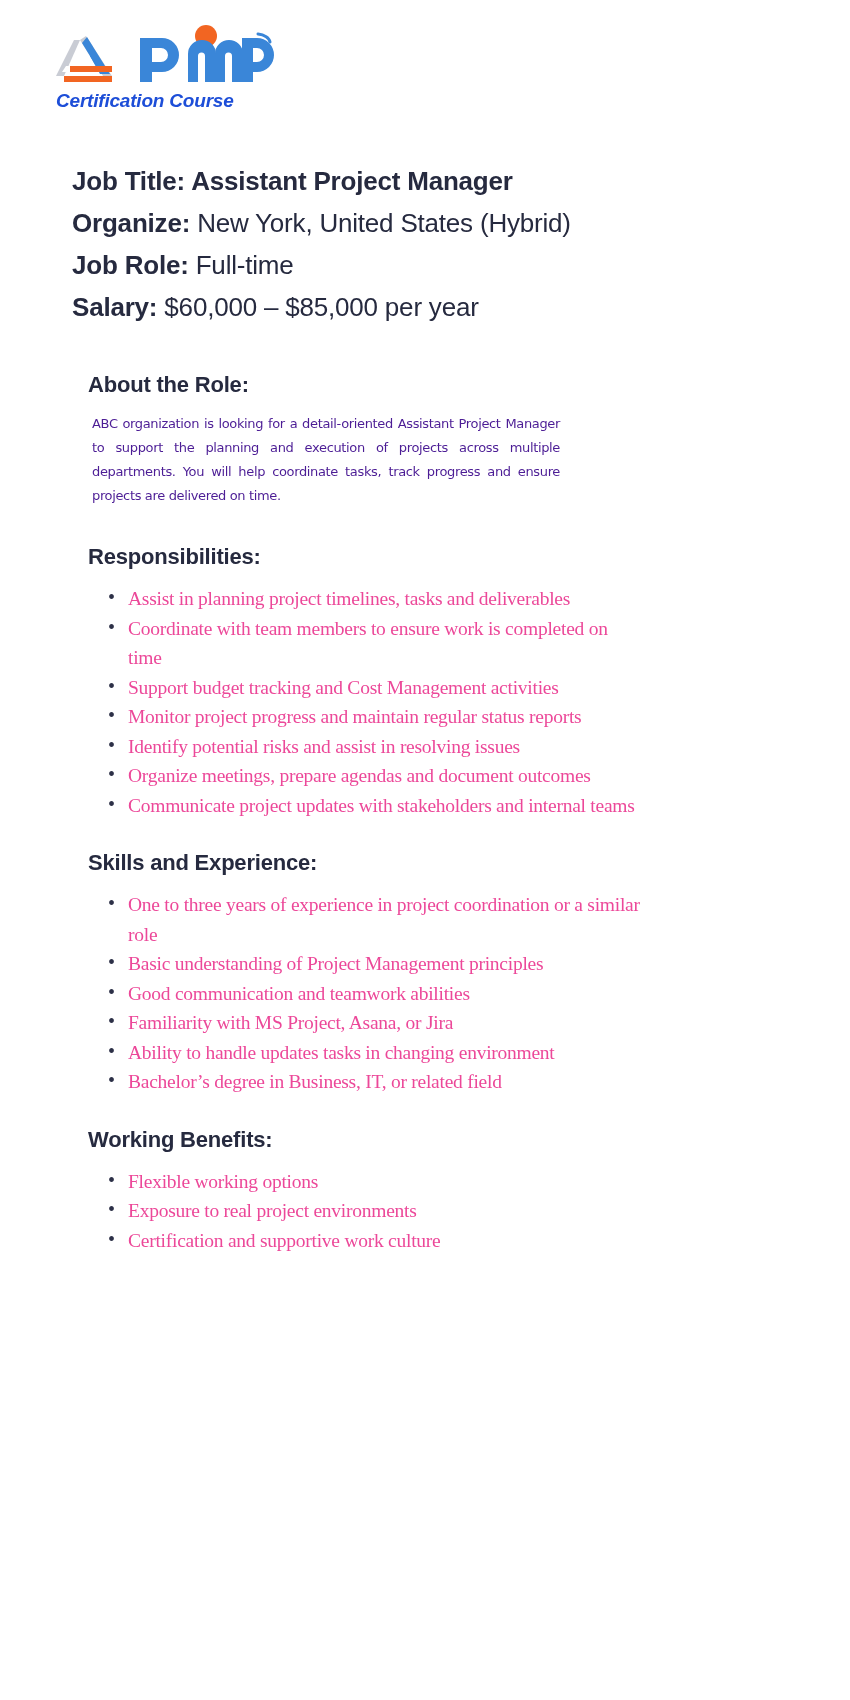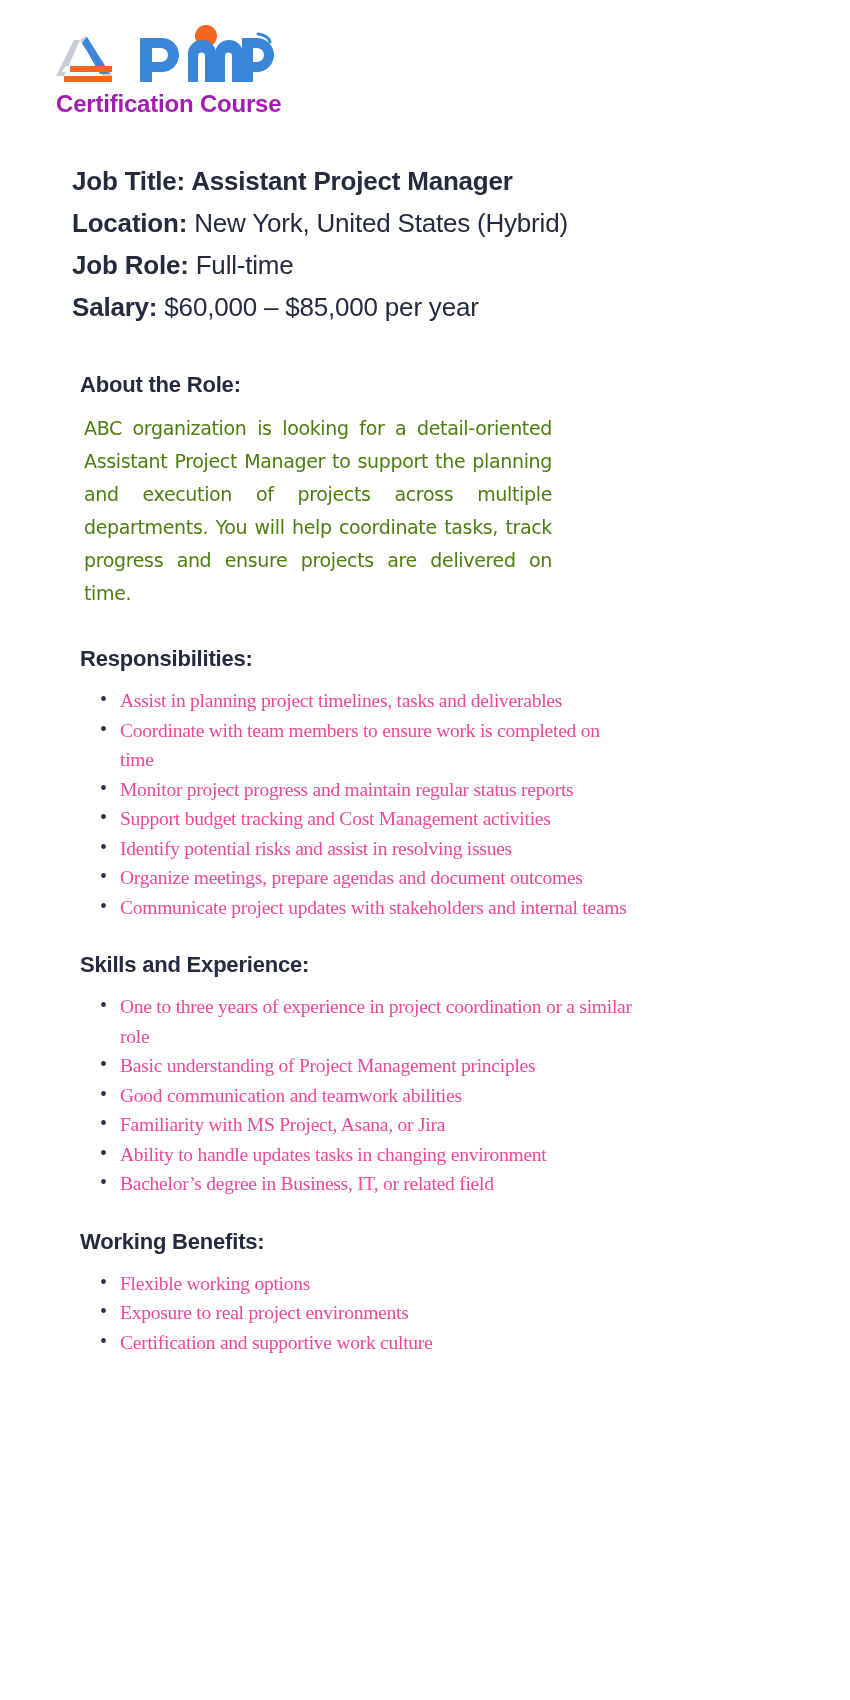--- a/index.html
+++ b/index.html
@@ -39,25 +39,26 @@
     height: 56px;
     flex: none;
     margin-top: 6px;
   }
   .logo-word {
     margin-left: 6px;
     margin-top: -2px;
   }
   .logo-caption {
     margin-top: 2px;
-    font-size: 24px;
+    font-size: 19px;
     font-weight: bold;
     letter-spacing: -0.2px;
-    color: #a21caf;
+    color: #1d4ed8;
     white-space: nowrap;
+    font-style: italic;
   }
 
   
   .headline {
     position: absolute;
     left: 72px;
     top: 160px;
     width: 706px;
   }
   .headline-line {
@@ -67,37 +68,37 @@
     white-space: nowrap;
     letter-spacing: -0.2px;
   }
   .headline-line .lbl { font-weight: bold; }
   .headline-line .val { font-weight: normal; }
   .headline-line.all-bold { font-weight: bold; }
 
   
   .content {
     position: absolute;
-    left: 8px;
+    left: 16px;
     top: 372px;
     width: 688px;
   }
   .section-heading {
     font-size: 22px;
     font-weight: bold;
     color: #262a3f;
     letter-spacing: -0.2px;
     margin: 0 0 14px 72px;
   }
   .about-para {
     margin: 0 144px 0 76px;
-    font-size: 19px;
-    line-height: 33px;
+    font-size: 13px;
+    line-height: 24px;
     text-align: justify;
-    color: #4d7c0f;
+    color: #4c1d95;
     font-family: "DejaVu Sans", sans-serif;
     letter-spacing: -0.35px;
   }
 
   ul.bullets {
     margin: 0 60px 0 84px;
     padding: 0 0 0 28px;
     list-style: none;
   }
   ul.bullets li {
@@ -151,21 +152,21 @@
     </div>
     <div class="logo-caption">Certification Course</div>
   </div>
 
   <div class="headline">
     <div class="headline-line all-bold">
       <span class="lbl">Job Title:</span>
       <span class="lbl">Assistant Project Manager</span>
     </div>
     <div class="headline-line">
-      <span class="lbl">Location:</span>
+      <span class="lbl">Organize:</span>
       <span class="val">New York, United States (Hybrid)</span>
     </div>
     <div class="headline-line">
       <span class="lbl">Job Role:</span>
       <span class="val">Full-time</span>
     </div>
     <div class="headline-line">
       <span class="lbl">Salary:</span>
       <span class="val">$60,000 – $85,000 per year</span>
     </div>
@@ -175,22 +176,22 @@
 
     <h2 class="section-heading">About the Role:</h2>
     <p class="about-para">ABC organization is looking for a detail-oriented Assistant Project Manager to support the planning and execution of projects across multiple departments. You will help coordinate tasks, track progress and ensure projects are delivered on time.</p>
 
     <div class="gap-lg"></div>
 
     <h2 class="section-heading">Responsibilities:</h2>
     <ul class="bullets">
       <li>Assist in planning project timelines, tasks and deliverables</li>
       <li>Coordinate with team members to ensure work is completed on time</li>
+      <li>Support budget tracking and Cost Management activities</li>
       <li>Monitor project progress and maintain regular status reports</li>
-      <li>Support budget tracking and Cost Management activities</li>
       <li>Identify potential risks and assist in resolving issues</li>
       <li>Organize meetings, prepare agendas and document outcomes</li>
       <li>Communicate project updates with stakeholders and internal teams</li>
     </ul>
 
     <div class="gap-md"></div>
 
     <h2 class="section-heading">Skills and Experience:</h2>
     <ul class="bullets indent-more">
       <li>One to three years of experience in project coordination or a similar role</li>

